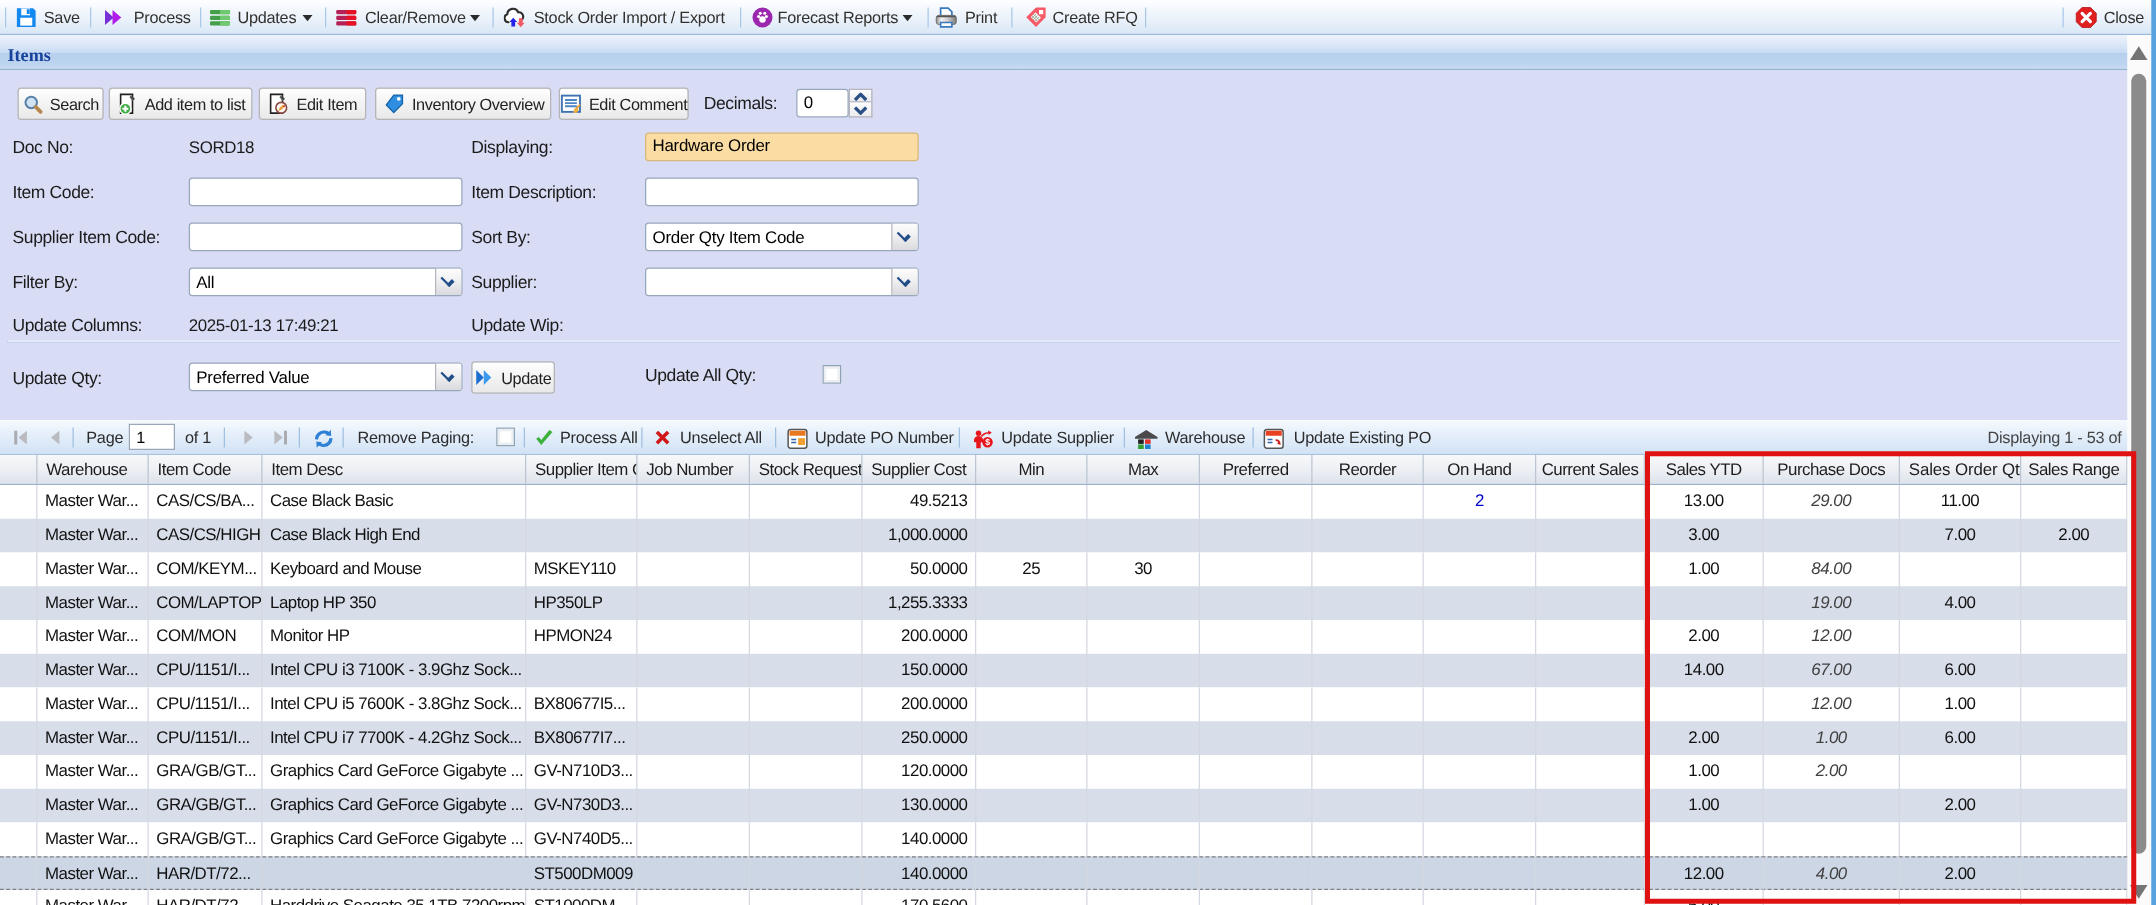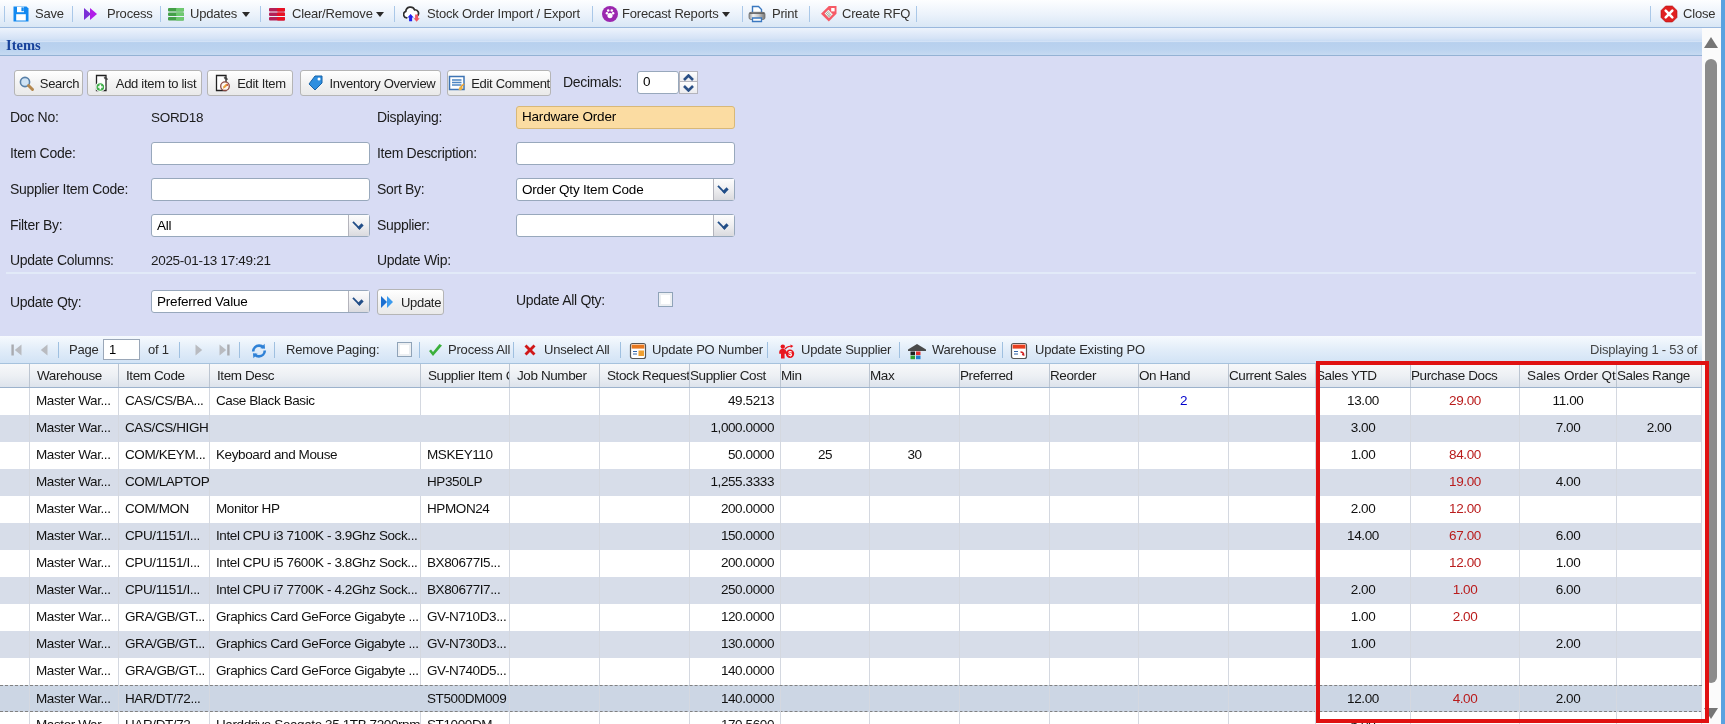--- a/index.html
+++ b/index.html
@@ -38,28 +38,28 @@
 #pager .pi { position:absolute; top:6px; }
 #pager .pt { position:absolute; top:0; line-height:27px; white-space:nowrap; }
 #pager .ps { position:absolute; top:6px; width:1px; height:16px; background:#9fc0e0; }
 #pginput { position:absolute; left:103px; top:3px; width:37px; height:21px; border:1px solid #9aa7b8; font-size:13px; padding:1px 5px; background:#fff; font-family:"Liberation Sans",sans-serif; }
 .cbx { position:absolute; width:15px; height:15px; background:#fff; border:1px solid #8fa3b8; box-shadow:inset 0 0 0 2px #eceff2; }
 
 
 #ghead { left:0; top:364px; width:1702px; height:24px; background:linear-gradient(#f7f8fa,#edf0f4 50%,#dde3ec); border-bottom:1px solid #9cb2cc; }
 .hc { position:absolute; top:0; height:23px; border-right:1px solid #bcc5d1; font-size:13.5px; color:#1d1d1d; line-height:23px; overflow:hidden; white-space:nowrap; letter-spacing:-0.4px; }
 .hl { padding-left:7px; text-align:left; }
-.hm { }
+.hm { text-align:center; }
 #grows { left:0; top:388px; width:1702px; height:336px; background:#fff; }
 .gr { position:absolute; left:0; width:1702px; height:27px; }
 .gr.odd { background:#fff; }
 .gr.even { background:#d7dde9; }
 .gc { position:absolute; top:0; height:27px; line-height:26px; font-size:13.5px; color:#111; border-right:1px solid #d4d8e0; overflow:hidden; white-space:nowrap; letter-spacing:-0.4px; }
 .cl { padding-left:6px; } .cr { text-align:right; padding-right:6px; } .cm { text-align:center; }
-.red { color:#b91c1c; } .blue { color:#0000cc; }
+.red { color:#404040;font-style:italic; } .blue { color:#0000cc; }
 
 
 #redbox { left:1316px; top:361px; width:393px; height:362px; border:4px solid #e01111; z-index:60; }
 
 
 #sbar { left:1702px; top:28px; width:19px; height:696px; background:#fbfbfb; }
 #sthumb { position:absolute; left:3px; top:31px; width:12px; height:624px; background:#8b8b8b; border-radius:6px; }
 #sup { position:absolute; left:2px; top:9px; width:0; height:0; border-left:7px solid transparent; border-right:7px solid transparent; border-bottom:11px solid #757575; }
 #sdown { position:absolute; left:2px; top:680px; width:0; height:0; border-left:7px solid transparent; border-right:7px solid transparent; border-top:11px solid #757575; }
 #bluestrip { left:1721px; top:0; width:4px; height:724px; background:#59a2e0; }
@@ -365,20 +365,21 @@
         <div class="gc cm " style="left:1229px;width:87px"></div>
         <div class="gc cm " style="left:1316px;width:95px">13.00</div>
         <div class="gc cm red" style="left:1411px;width:109px">29.00</div>
         <div class="gc cm " style="left:1520px;width:97px">11.00</div>
         <div class="gc cm " style="left:1617px;width:85px"></div>
       </div>
       <div class="gr even" style="top:27px;">
         <div class="gc cl " style="left:0px;width:30px"></div>
         <div class="gc cl " style="left:30px;width:89px">Master War...</div>
         <div class="gc cl " style="left:119px;width:91px">CAS/CS/HIGH</div>
+        <div class="gc cl " style="left:210px;width:211px">Case Black High End</div>
         <div class="gc cl " style="left:421px;width:89px"></div>
         <div class="gc cl " style="left:510px;width:90px"></div>
         <div class="gc cl " style="left:600px;width:90px"></div>
         <div class="gc cr " style="left:690px;width:91px">1,000.0000</div>
         <div class="gc cm " style="left:781px;width:89px"></div>
         <div class="gc cm " style="left:870px;width:90px"></div>
         <div class="gc cm " style="left:960px;width:90px"></div>
         <div class="gc cm " style="left:1050px;width:89px"></div>
         <div class="gc cm " style="left:1139px;width:90px"></div>
         <div class="gc cm " style="left:1229px;width:87px"></div>
@@ -404,20 +405,21 @@
         <div class="gc cm " style="left:1229px;width:87px"></div>
         <div class="gc cm " style="left:1316px;width:95px">1.00</div>
         <div class="gc cm red" style="left:1411px;width:109px">84.00</div>
         <div class="gc cm " style="left:1520px;width:97px"></div>
         <div class="gc cm " style="left:1617px;width:85px"></div>
       </div>
       <div class="gr even" style="top:81px;">
         <div class="gc cl " style="left:0px;width:30px"></div>
         <div class="gc cl " style="left:30px;width:89px">Master War...</div>
         <div class="gc cl " style="left:119px;width:91px">COM/LAPTOP</div>
+        <div class="gc cl " style="left:210px;width:211px">Laptop HP 350</div>
         <div class="gc cl " style="left:421px;width:89px">HP350LP</div>
         <div class="gc cl " style="left:510px;width:90px"></div>
         <div class="gc cl " style="left:600px;width:90px"></div>
         <div class="gc cr " style="left:690px;width:91px">1,255.3333</div>
         <div class="gc cm " style="left:781px;width:89px"></div>
         <div class="gc cm " style="left:870px;width:90px"></div>
         <div class="gc cm " style="left:960px;width:90px"></div>
         <div class="gc cm " style="left:1050px;width:89px"></div>
         <div class="gc cm " style="left:1139px;width:90px"></div>
         <div class="gc cm " style="left:1229px;width:87px"></div>

